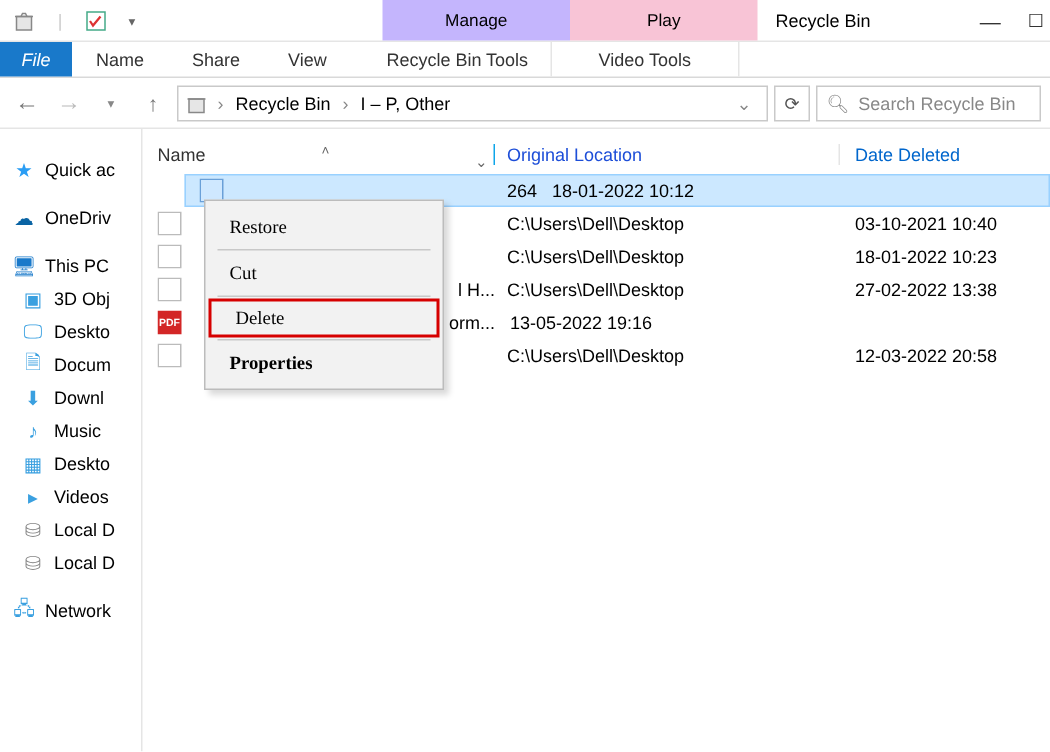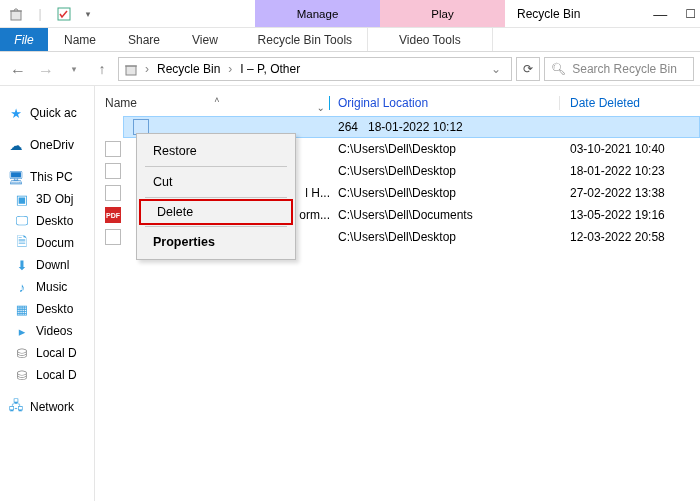--- a/index.html
+++ b/index.html
@@ -141,20 +141,21 @@
   .ctx-menu{
     position:absolute;
     left:136px; top:133px;
     width:160px;
     background:#f2f2f2;
     border:1px solid #bcbcbc;
     box-shadow:3px 3px 4px rgba(0,0,0,0.15);
     padding:4px 0;
     font-size:12.5px;
     z-index: 50;
+    font-family: Liberation Serif, serif;
   }
   .ctx-item{
     height:26px; display:flex; align-items:center; padding:0 16px;
   }
   .ctx-item.bold{font-weight:bold;}
   .ctx-item.hl{
     border:2px solid #d60000;
     margin: -1px 2px;
   }
   .ctx-sep{height:1px;margin:2px 8px;background:#c8c8c8;}
@@ -330,21 +331,20 @@
         </div>
         <div class="c-orig">C:\Users\Dell\Desktop</div>
         <div class="c-date">27-02-2022 13:38</div>
       </div>
       <div class="row">
         <div class="c-name">
           <span class="ficon pdf">PDF</span>
           <span style="flex:1"></span>
           <span>orm...</span>
         </div>
-        <div class="c-orig">C:\Users\Dell\Documents</div>
         <div class="c-date">13-05-2022 19:16</div>
       </div>
       <div class="row">
         <div class="c-name">
           <span class="ficon txt"></span>
           <span></span>
         </div>
         <div class="c-orig">C:\Users\Dell\Desktop</div>
         <div class="c-date">12-03-2022 20:58</div>
       </div>

